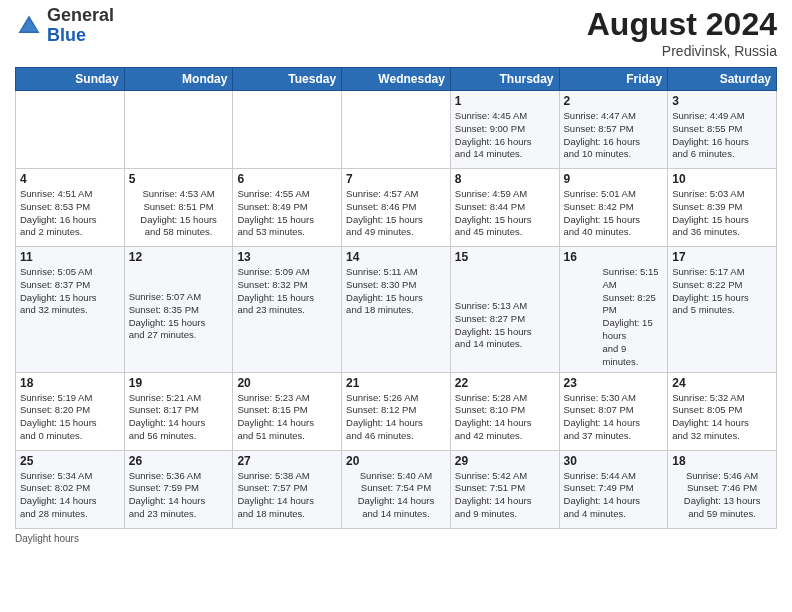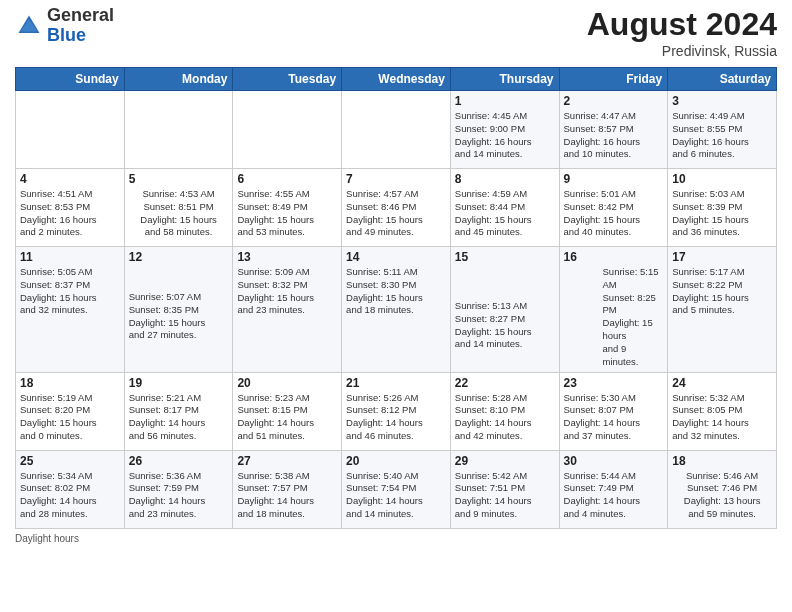--- a/index.html
+++ b/index.html
@@ -330,21 +330,21 @@
           </td>
           <td>
             <span class="day-num">27</span>
             <div class="day-info" style="white-space: pre-line;">Sunrise: 5:38 AM
 Sunset: 7:57 PM
 Daylight: 14 hours
 and 18 minutes.</div>
           </td>
           <td>
             <span class="day-num">20</span>
-            <div class="day-info" style="white-space: pre-line;">Sunrise: 5:40 AM
+            <div class="day-info" style="white-space: pre-line; text-align: center;">Sunrise: 5:40 AM
 Sunset: 7:54 PM
 Daylight: 14 hours
 and 14 minutes.</div>
           </td>
           <td>
             <span class="day-num">29</span>
             <div class="day-info" style="white-space: pre-line;">Sunrise: 5:42 AM
 Sunset: 7:51 PM
 Daylight: 14 hours
 and 9 minutes.</div>

